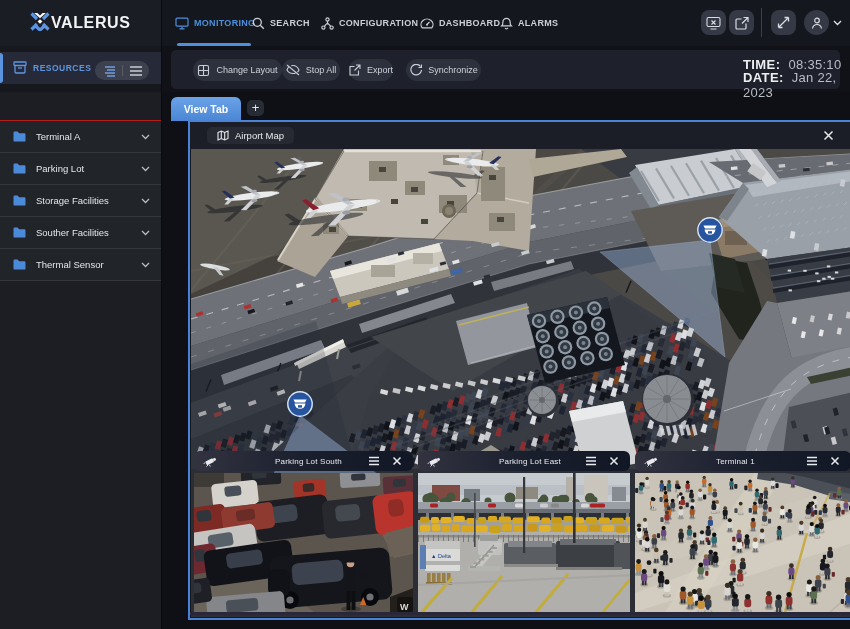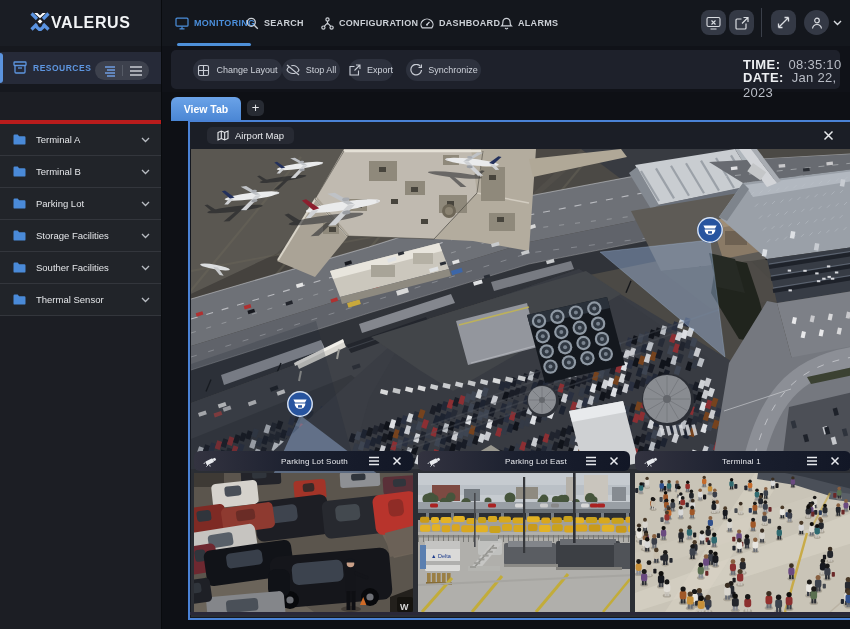--- a/index.html
+++ b/index.html
@@ -31,41 +31,41 @@
   #timebox { position:absolute; left:743px; top:57px; font-size:13px; }
   #timebox div { height:13px; }
   #timebox .lab { color:#eceef1; font-weight:bold; letter-spacing:0.4px; }
   #timebox .val { color:#b9bdc6; letter-spacing:0.3px; }
 
   
   #sidebar { position:absolute; left:0; top:92px; width:161px; height:537px; background:#1c1e24; }
   #sidediv { position:absolute; left:161px; top:46px; width:1px; height:583px; background:#090b0e; }
   #search { position:absolute; left:8px; top:94px; width:144px; height:18px; background:#26292f; border-radius:9px; display:flex; align-items:center; padding:0 8px; }
   #search span { color:#d6d8dc; font-size:9px; font-weight:bold; margin-left:7px; }
-  #rows { position:absolute; left:0; top:120px; width:161px; border-top:4px solid #b91c1c; }
+  #rows { position:absolute; left:0; top:120px; width:161px; border-top:1px solid #b91c1c; }
   .srow { position:relative; height:32px; background:#212429; border-bottom:1px solid #33363c; display:flex; align-items:center; }
   .srow .fold { margin-left:13px; }
   .srow .lbl { color:#e4e6e9; font-size:9.5px; margin-left:10px; }
   .srow .chev { position:absolute; right:11px; top:13px; }
 
   
   #tab { position:absolute; left:171px; top:97px; width:70px; height:24px; background:linear-gradient(#6ba3e8,#4a86d4); border-radius:6px 6px 0 0; color:#fff; font-size:10.5px; font-weight:bold; text-align:center; line-height:24px; }
   #plus { position:absolute; left:247px; top:100px; width:17px; height:16px; background:#272b33; border-radius:5px; color:#e8eaec; font-size:13px; text-align:center; line-height:15px; }
   #panel { position:absolute; left:188px; top:120px; width:666px; height:500px; border:2px solid #4a82d6; background:#15181f; }
   #phdr { position:absolute; left:0; top:0; width:662px; height:27px; background:#1b1e26; }
   #ppill { position:absolute; left:17px; top:5px; height:17px; background:#272a33; border-radius:5px; display:flex; align-items:center; padding:0 10px; color:#e8eaed; font-size:9.5px; }
   #ppill svg { margin-right:6px; }
   #pclose { position:absolute; right:18px; top:8px; }
   #map { position:absolute; left:1px; top:27px; width:660px; height:468px; }
 
   
   .tile { position:absolute; top:329px; }
   .thdr { position:absolute; top:0; height:20px; border-radius:6px; background:linear-gradient(90deg,#333340,#1a1f2e 50%,#121726); width:100%; display:flex; align-items:center; }
   .thdr .ticon { margin-left:9px; }
-  .thdr .ttxt { color:#e8eaee; font-size:8px; margin-left:16px; flex:1; letter-spacing:0.2px;padding-left:48px; }
+  .thdr .ttxt { color:#e8eaee; font-size:8px; margin-left:10px; flex:1; letter-spacing:0.2px;padding-left:48px; }
   .thdr .tham { margin-right:12px; }
   .thdr .tx { margin-right:11px; }
   .tvideo { position:absolute; top:22px; left:0px; overflow:hidden; }
   #botline { position:absolute; left:0px; top:490px; width:662px; height:3px; background:#2a2838; }
 </style>
 </head>
 <body>
 <div id="app">
 
   <div id="topbar"></div>
@@ -85,21 +85,21 @@
   </div>
   <div id="topdiv"></div>
   <div class="nav" style="left:175px;color:#4b8fdc;">
     <svg width="14" height="14" viewBox="0 0 14 14" fill="none" stroke="#4b8fdc" stroke-width="1.2">
         <rect x="1" y="2.2" width="12" height="8" rx="1"></rect>
         <path d="M4.5 12.8h5M7 10.4v2.4"></path>
       </svg>
     MONITORING
   </div>
   <div id="nav-underline"></div>
-  <div class="nav" style="left:246px;">
+  <div class="nav" style="left:252px;">
     <svg width="13" height="13" viewBox="0 0 13 13" fill="none" stroke="#ccd0d6" stroke-width="1.3">
         <circle cx="5.3" cy="5.3" r="4"></circle>
         <path d="M8.3 8.3l3.5 3.5"></path>
       </svg>
     SEARCH
   </div>
   <div class="nav" style="left:321px;">
     <svg width="13" height="13" viewBox="0 0 13 13" fill="none" stroke="#ccd0d6" stroke-width="1.2">
         <circle cx="6.5" cy="2.4" r="1.6"></circle>
         <circle cx="2.4" cy="10.6" r="1.6"></circle>
@@ -205,29 +205,20 @@
   </div>
 
   <div id="sidebar"></div>
   <div id="sidediv"></div>
   <div id="rows">
       <div class="srow">
         <svg class="fold" width="13" height="11" viewBox="0 0 13 11">
           <path d="M0.5 1.8 a1.2 1.2 0 0 1 1.2-1.2 h3 l1.4 1.6 h5.2 a1.2 1.2 0 0 1 1.2 1.2 v6 a1.2 1.2 0 0 1-1.2 1.2 h-9.6 a1.2 1.2 0 0 1-1.2-1.2 Z" fill="#4a8ad8"></path>
         </svg>
         <span class="lbl">Terminal A</span>
-        <svg class="chev" width="9" height="6" viewBox="0 0 9 6" fill="none" stroke="#b8bcc2" stroke-width="1.3">
-          <path d="M1 1l3.5 3.5L8 1"></path>
-        </svg>
-      </div>
-      <div class="srow">
-        <svg class="fold" width="13" height="11" viewBox="0 0 13 11">
-          <path d="M0.5 1.8 a1.2 1.2 0 0 1 1.2-1.2 h3 l1.4 1.6 h5.2 a1.2 1.2 0 0 1 1.2 1.2 v6 a1.2 1.2 0 0 1-1.2 1.2 h-9.6 a1.2 1.2 0 0 1-1.2-1.2 Z" fill="#4a8ad8"></path>
-        </svg>
-        <span class="lbl">Terminal B</span>
         <svg class="chev" width="9" height="6" viewBox="0 0 9 6" fill="none" stroke="#b8bcc2" stroke-width="1.3">
           <path d="M1 1l3.5 3.5L8 1"></path>
         </svg>
       </div>
       <div class="srow">
         <svg class="fold" width="13" height="11" viewBox="0 0 13 11">
           <path d="M0.5 1.8 a1.2 1.2 0 0 1 1.2-1.2 h3 l1.4 1.6 h5.2 a1.2 1.2 0 0 1 1.2 1.2 v6 a1.2 1.2 0 0 1-1.2 1.2 h-9.6 a1.2 1.2 0 0 1-1.2-1.2 Z" fill="#4a8ad8"></path>
         </svg>
         <span class="lbl">Parking Lot</span>
         <svg class="chev" width="9" height="6" viewBox="0 0 9 6" fill="none" stroke="#b8bcc2" stroke-width="1.3">

